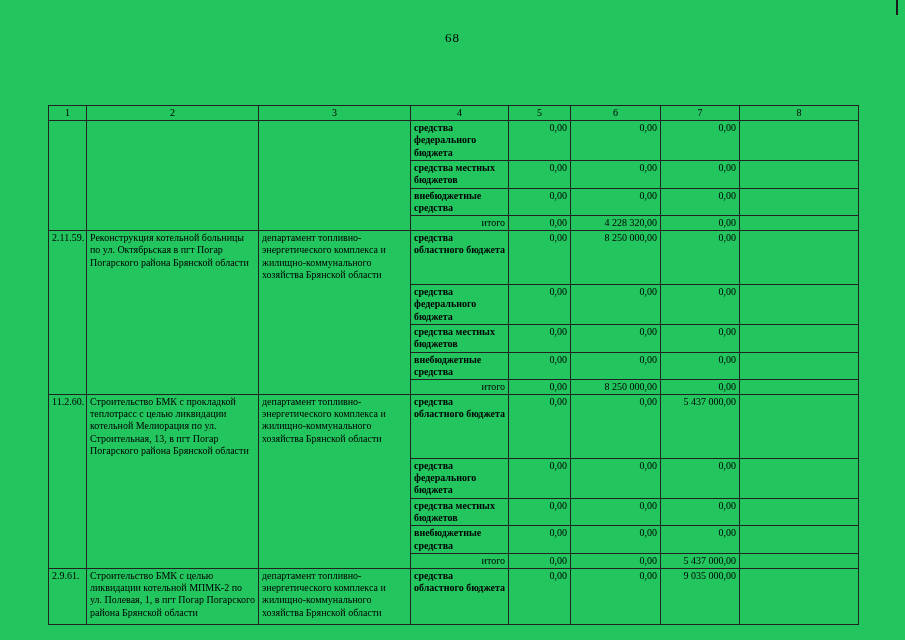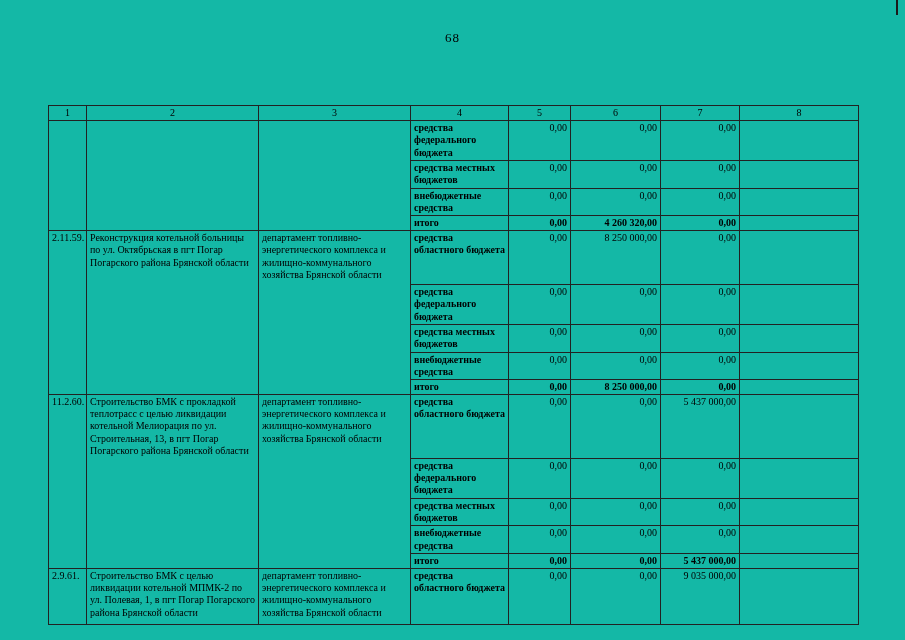--- a/index.html
+++ b/index.html
@@ -1,20 +1,20 @@
 <!DOCTYPE html>
 <html><head>
 <meta charset="utf-8">
 <style>
   html,body{margin:0;padding:0;}
   body{
     width:905px;height:640px;background:#ffffff;overflow:hidden;
     font-family:"Liberation Serif", serif;color:#000;
   }
-  .page{position:relative;width:905px;height:640px;background:#14b8a6;}
+  .page{position:relative;width:905px;height:640px;background:#22c55e;}
   .page-number{
     position:absolute;top:30px;left:0;right:0;text-align:center;
     font-size:13px;letter-spacing:1px;
   }
   .scan-artifact{
     position:absolute;top:0;right:7px;width:2px;height:15px;background:#1a1a1a;
   }
   table.budget{
     position:absolute;left:48px;top:105px;width:810px;
     border-collapse:collapse;table-layout:fixed;
@@ -26,21 +26,21 @@
     font-size:10px;
     line-height:1.22;
     overflow:hidden;
   }
   td.hdr{text-align:center;height:12px;font-size:9.5px;padding:0 2px;}
   td.c1{font-size:10px;}
   td.c2{font-size:10px;}
   td.c3{font-size:10px;}
   td.c4{font-size:10px;font-weight:bold;}
   td.num{text-align:right;white-space:nowrap;font-size:10px;}
-  td.bold{font-weight:bold;}
+  td.bold{font-weight:normal;text-align:right;}
 </style>
 </head>
 <body>
 
 <div class="page">
   <div class="page-number">68</div>
   <div class="scan-artifact"></div>
 
   <table class="budget">
     <colgroup>
@@ -84,21 +84,21 @@
         <tr style="height: 25px;">
           <td class="c4">внебюджетные средства</td>
           <td class="num">0,00</td>
           <td class="num">0,00</td>
           <td class="num">0,00</td>
           <td class="c8"></td>
         </tr>
         <tr style="height: 14px;">
           <td class="c4 bold">итого</td>
           <td class="num bold">0,00</td>
-          <td class="num bold">4 260 320,00</td>
+          <td class="num bold">4 228 320,00</td>
           <td class="num bold">0,00</td>
           <td class="c8"></td>
         </tr>
         <tr style="height: 54px;">
           <td rowspan="5" class="c1">2.11.59.</td>
           <td rowspan="5" class="c2">Реконструкция котельной больницы по ул. Октябрьская в пгт Погар Погарского района Брянской области</td>
           <td rowspan="5" class="c3">департамент топливно-энергетического комплекса и жилищно-коммунального хозяйства Брянской области</td>
           <td class="c4">средства областного бюджета</td>
           <td class="num">0,00</td>
           <td class="num">8 250 000,00</td>

